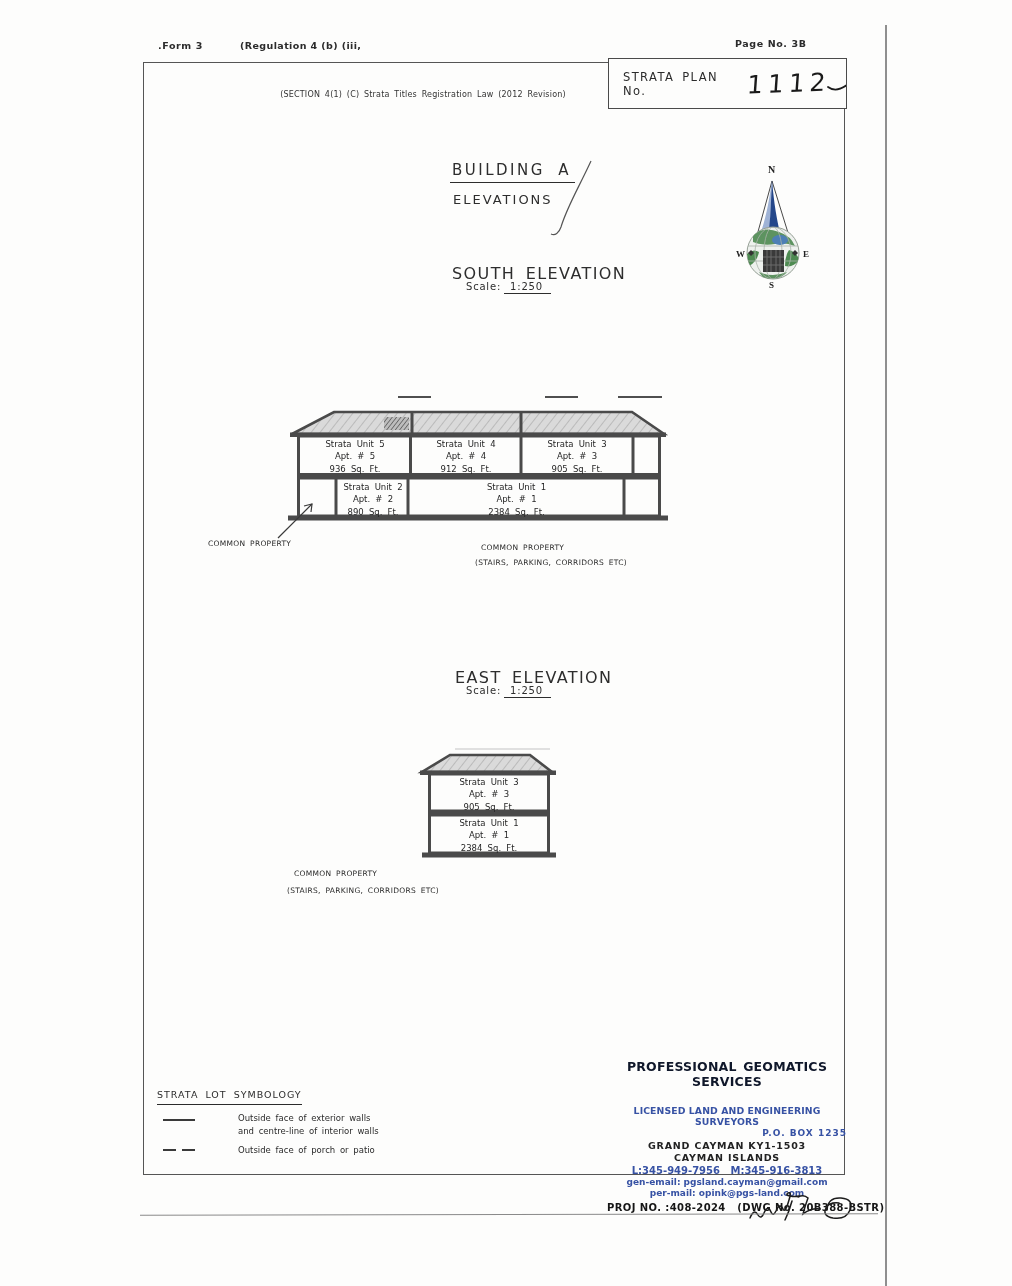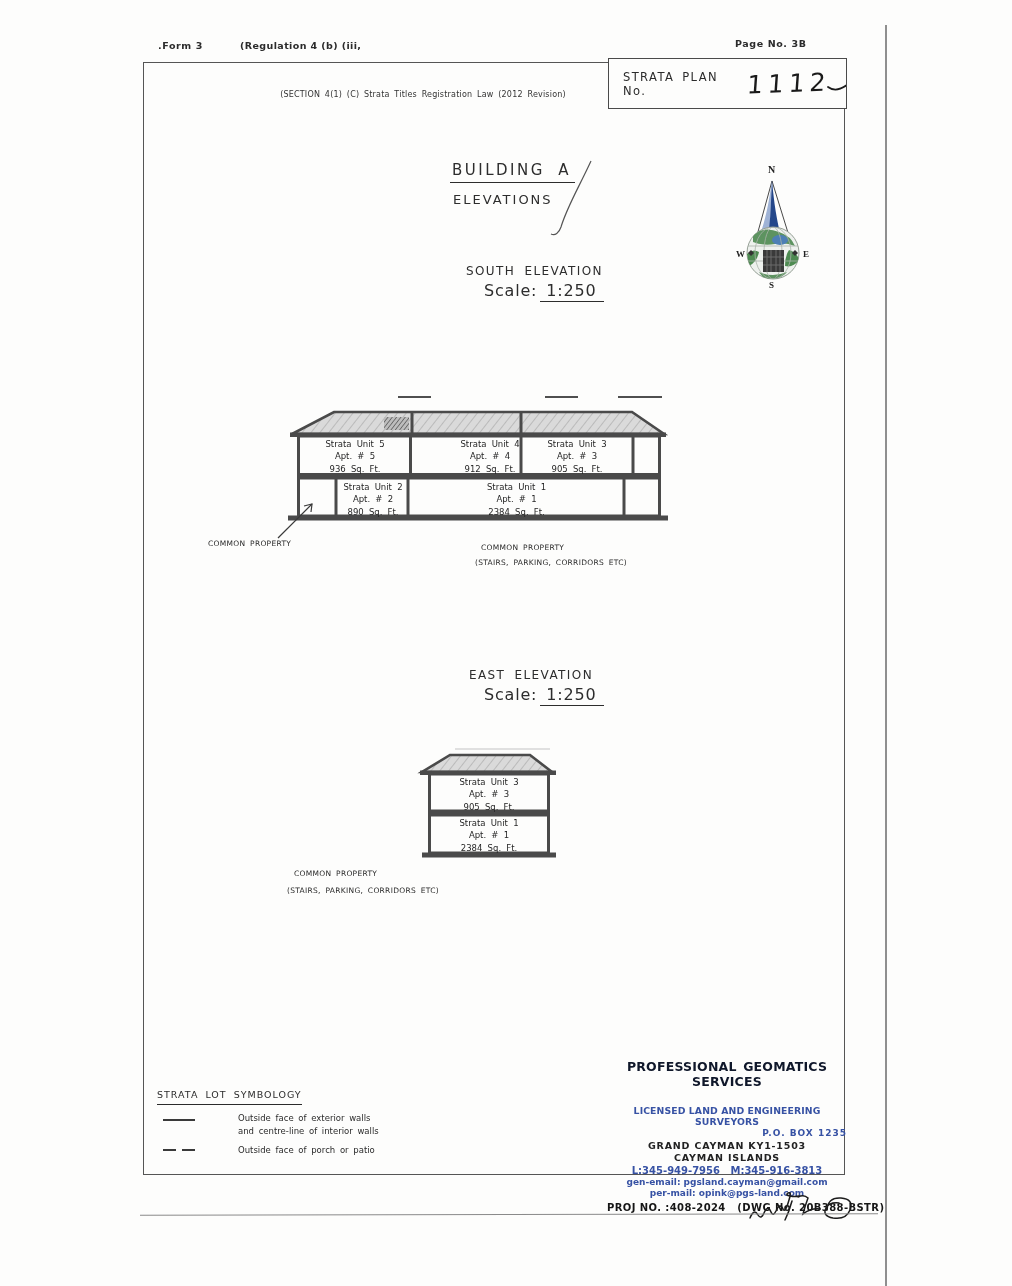--- a/index.html
+++ b/index.html
@@ -20,22 +20,22 @@
   .strata-box{left:608px;top:58px;width:237px;height:49px;border:1.6px solid #4a4a4a;
               background:#fdfdfc;display:flex;align-items:center;}
   .strata-label{font-size:11.5px;letter-spacing:1.4px;word-spacing:3px;color:#2b2b2b;margin-left:14px;}
   .strata-number{font-size:25px;letter-spacing:5px;color:#1a1a1a;
                  transform:rotate(-2deg) skewX(-6deg);margin-left:12px;}
 
   
   .bldg-title{left:450px;top:161px;font-size:15px;letter-spacing:2.5px;word-spacing:6px;
               color:#2d2d2d;border-bottom:1.6px solid #2d2d2d;padding:0 4px 3px 2px;}
   .bldg-sub{left:453px;top:192px;font-size:13px;letter-spacing:2px;color:#2d2d2d;}
-  .elev-title{font-size:12px;letter-spacing:1.4px;word-spacing:4px;color:#2d2d2d;margin-left:14px;}
-  .scale-line{font-size:16px;letter-spacing:.8px;color:#2d2d2d;margin-left:18px;}
+  .elev-title{font-size:16px;letter-spacing:1.4px;word-spacing:4px;color:#2d2d2d;}
+  .scale-line{font-size:10px;letter-spacing:.8px;color:#2d2d2d;}
   .scale-value{border-bottom:1.2px solid #2d2d2d;padding:0 8px 1px 6px;margin-left:3px;}
 
   
   .unit-label{position:absolute;text-align:center;font-size:8.5px;line-height:12px;
               word-spacing:2.5px;color:#262626;}
   .unit-label .area{margin-top:1px;}
   .cp-small{position:absolute;font-size:7.5px;letter-spacing:.3px;word-spacing:2px;color:#2a2a2a;text-align:right;}
 
   
   .sym-title{left:157px;top:1089px;font-size:9.5px;letter-spacing:1px;word-spacing:3px;
@@ -176,21 +176,21 @@
 
       <line x1="78" y1="146" x2="112" y2="112" stroke="#3a3a3a" stroke-width="1.2"></line>
       <polyline points="104,114 112,112 111,120" fill="none" stroke="#3a3a3a" stroke-width="1.2"></polyline>
     </svg>
 
     <div class="unit-label" style="left:101px;top:46px;width:108px;">
       <div>Strata Unit 5</div>
       <div>Apt. # 5</div>
       <div class="area">936 Sq. Ft.</div>
     </div>
-    <div class="unit-label" style="left:212px;top:46px;width:108px;padding-left:24px;">
+    <div class="unit-label" style="left:212px;top:46px;width:108px;">
       <div>Strata Unit 4</div>
       <div>Apt. # 4</div>
       <div class="area">912 Sq. Ft.</div>
     </div>
     <div class="unit-label" style="left:322px;top:46px;width:110px;">
       <div>Strata Unit 3</div>
       <div>Apt. # 3</div>
       <div class="area">905 Sq. Ft.</div>
     </div>
 

